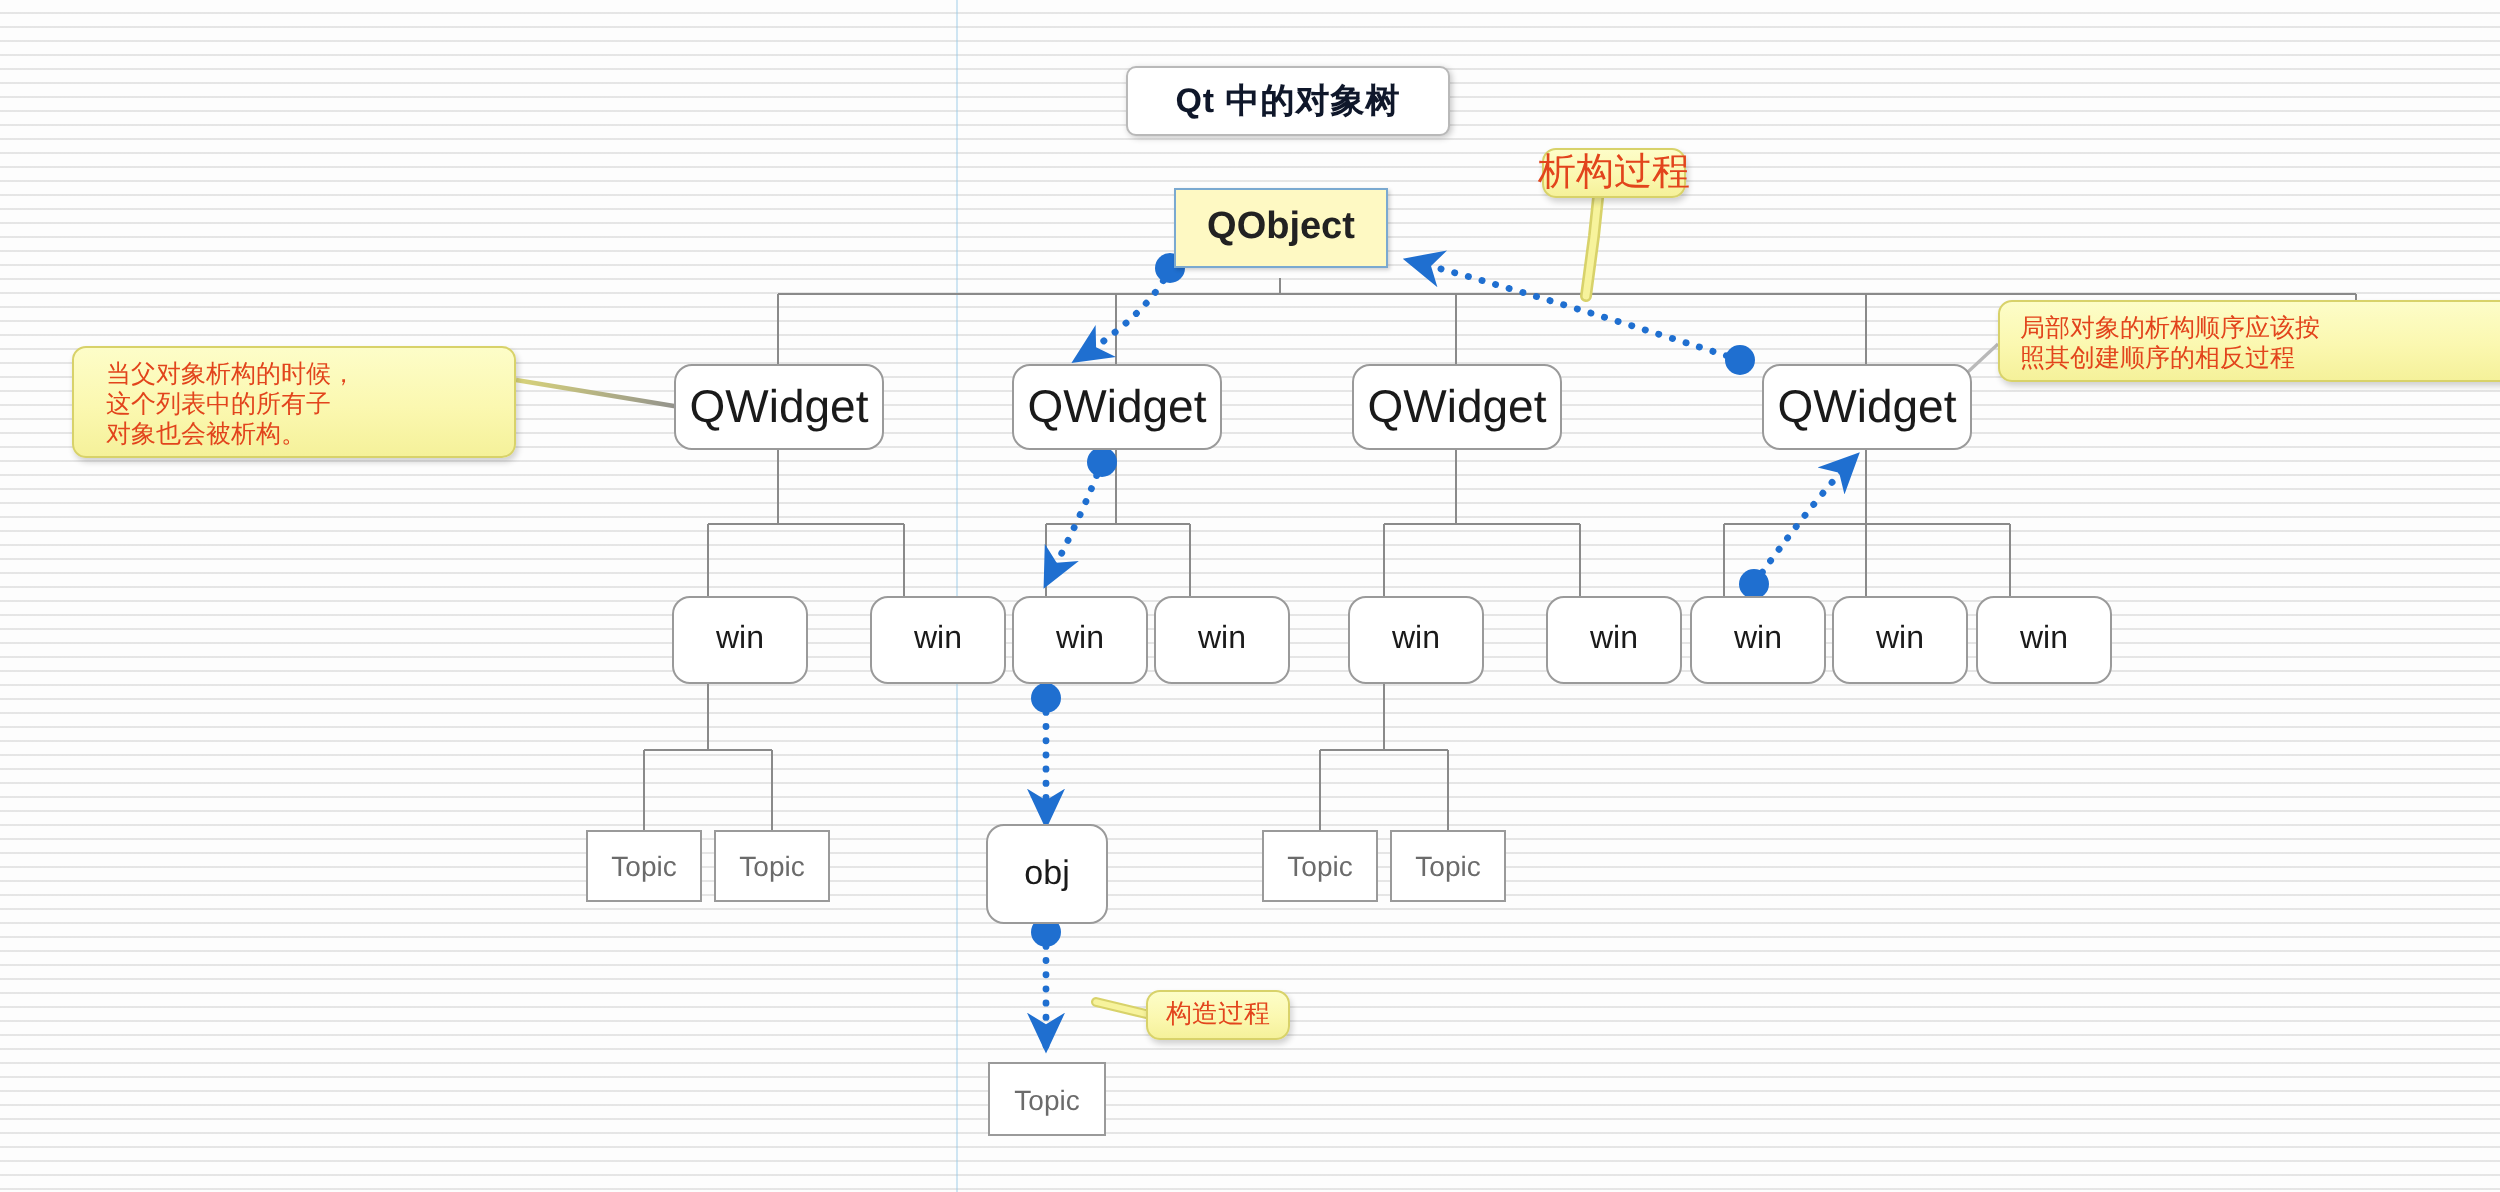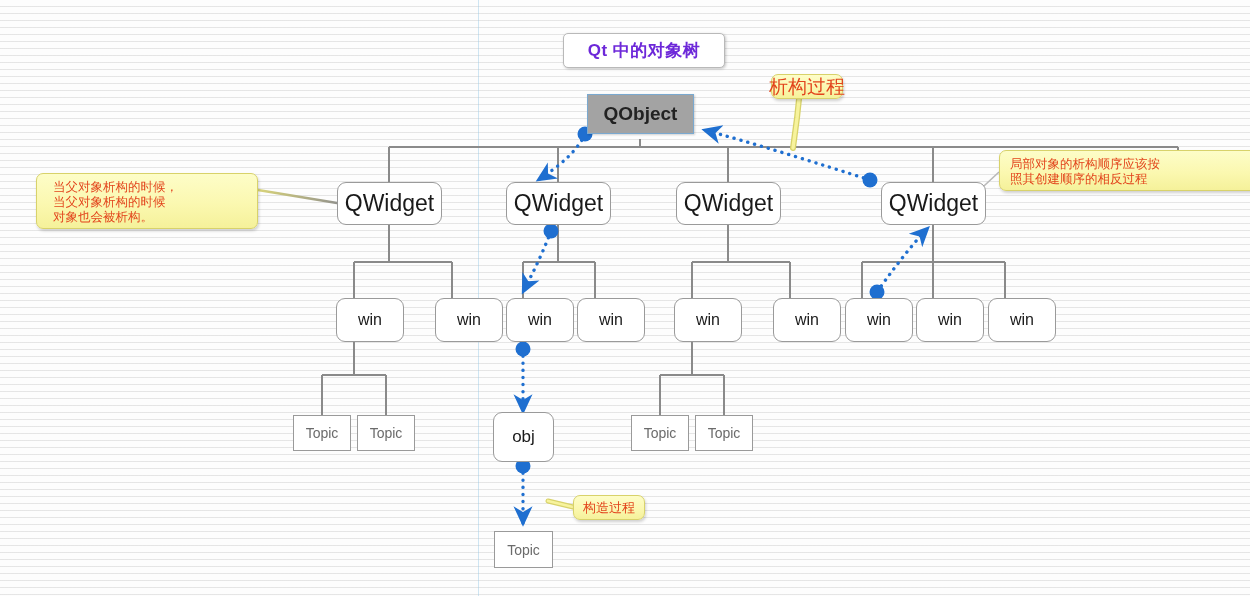--- a/index.html
+++ b/index.html
@@ -26,21 +26,21 @@
     background:#ffffff;
     border:1px solid #9a9a9a;
     color:#1a1a1a;
     white-space:nowrap;
     z-index:5;
   }
   .node.rounded{border-radius:9px;}
   .node.square{border-radius:0;}
 
   .node.root{
-    background:#a3a3a3;
+    background:#fef9c3;
     border:1px solid #7aa9d0;
     font-weight:bold;
     font-size:19px;
     color:#222;
     border-radius:0;
     box-shadow:1px 1px 2px rgba(0,0,0,0.18);
   }
   .node.widget{font-size:23px;}
   .node.win{font-size:16px;margin-left:16px;}
   .node.obj{font-size:17px;}
@@ -51,21 +51,21 @@
     position:absolute;
     left:563px;top:33px;width:160px;height:33px;
     background:#ffffff;
     border:1px solid #b9b9b9;
     border-radius:5px;
     display:flex;align-items:center;justify-content:center;
     box-shadow:1px 1px 3px rgba(0,0,0,0.22);
     z-index:6;
   }
   .title-box .t{
-    font-size:17px;color:#6d28d9;font-weight:bold;letter-spacing:0.5px;
+    font-size:17px;color:#0f172a;font-weight:bold;letter-spacing:0.5px;
   }
 
   
   .callout{
     position:absolute;
     box-sizing:border-box;
     background:linear-gradient(to bottom,#fdfdc8 0%,#fbf8b0 55%,#f5f19a 100%);
     border:1px solid #d8d26a;
     border-radius:7px;
     color:#e2441c;
@@ -247,21 +247,21 @@
   <div class="node rounded obj" style="left:493px;top:412px;width:61px;height:50px;">
     <span>obj</span>
   </div>
 
   <div class="node square topic" style="left:494px;top:531px;width:59px;height:37px;">
     <span>Topic</span>
   </div>
 
   <div class="callout left">
     <span class="ln">当父对象析构的时候，</span>
-    <span class="ln">当父对象析构的时候</span>
+    <span class="ln">这个列表中的所有子</span>
     <span class="ln">对象也会被析构。</span>
   </div>
 
   <div class="callout right">
     <span class="ln">局部对象的析构顺序应该按</span>
     <span class="ln">照其创建顺序的相反过程</span>
   </div>
 
   <div class="callout tagA">
     <span class="ln">析构过程</span>

